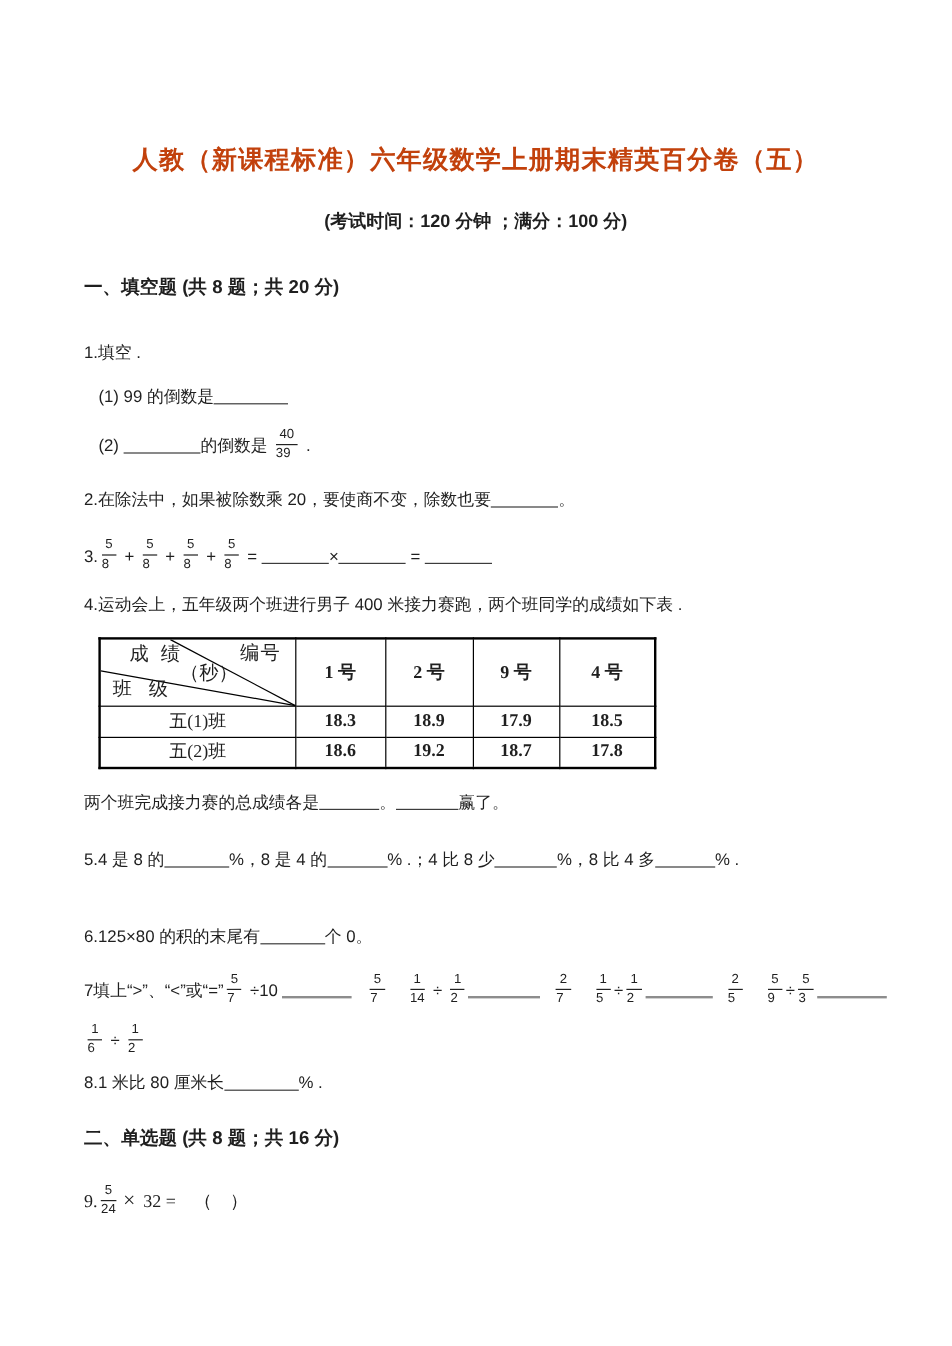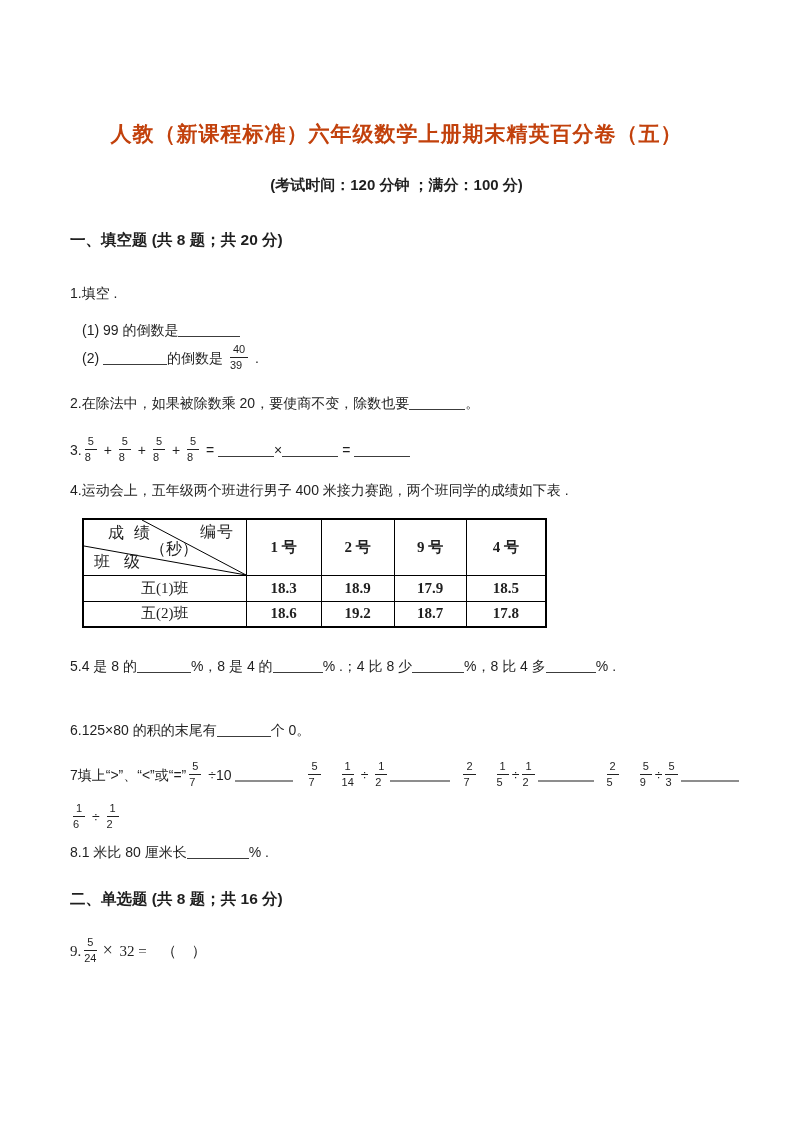--- a/index.html
+++ b/index.html
@@ -36,21 +36,21 @@
   }
   .sec1 { margin-top:34px; }
   .sec2 { margin-top:26px; }
   .qline {
     font-size:14px;
     line-height:20px;
     white-space:nowrap;
   }
   .q1      { margin-top:33px; }
   .q1-1    { margin-top:17px; padding-left:12px; }
-  .q1-2    { margin-top:3px; padding-left:12px; line-height:30px; }
+  .q1-2    { margin-top:16px; padding-left:12px; line-height:30px; }
   .q2      { margin-top:20px; }
   .q3      { margin-top:22px; line-height:30px; }
   .q4      { margin-top:15px; }
   .tbl-wrap{ margin-top:18px; margin-left:12px; }
   .q4after { margin-top:17px; }
   .q5      { margin-top:28px; }
   .q6      { margin-top:44px; }
   .q7      { margin-top:20px; line-height:30px; }
   .q7b     { margin-top:12px; line-height:30px; }
   .q8      { margin-top:10px; }
@@ -166,20 +166,21 @@
         <td class="rowlabel">五(2)班</td>
         <td class="val">18.6</td>
         <td class="val">19.2</td>
         <td class="val">18.7</td>
         <td class="val">17.8</td>
       </tr>
     </tbody>
       </table>
   </div>
 
+  <div class="qline q4after"><span class="seg">两个班完成接力赛的总成绩各是</span><span class="blank" style="width: 50px;"></span><span class="seg">。</span><span class="blank" style="width: 52px;"></span><span class="seg">赢了。</span></div>
   <div class="qline q5"><span class="seg">5.4 是 8 的</span><span class="blank" style="width: 54px;"></span><span class="seg">%，8 是 4 的</span><span class="blank" style="width: 50px;"></span><span class="seg">% .；4 比 8 少</span><span class="blank" style="width: 52px;"></span><span class="seg">%，8 比 4 多</span><span class="blank" style="width: 50px;"></span><span class="seg">% .</span></div>
   <div class="qline q6"><span class="seg">6.125×80 的积的末尾有</span><span class="blank" style="width: 54px;"></span><span class="seg">个 0。</span></div>
   <div class="qline q7"><span class="seg">7填上“&gt;”、“&lt;”或“=”</span><span class="frac"><span class="num">5</span><span class="den">7</span></span><span class="seg"> ÷10 </span><span class="blank gray" style="width: 58px;"></span><span class="sp" style="width: 12px;"></span><span class="frac"><span class="num">5</span><span class="den">7</span></span><span class="sp" style="width: 15px;"></span><span class="frac"><span class="num">1</span><span class="den">14</span></span><span class="seg"> ÷ </span><span class="frac"><span class="num">1</span><span class="den">2</span></span><span class="blank gray" style="width: 60px;"></span><span class="sp" style="width: 10px;"></span><span class="frac"><span class="num">2</span><span class="den">7</span></span><span class="sp" style="width: 15px;"></span><span class="frac"><span class="num">1</span><span class="den">5</span></span><span class="seg">÷</span><span class="frac"><span class="num">1</span><span class="den">2</span></span><span class="blank gray" style="width: 56px;"></span><span class="sp" style="width: 10px;"></span><span class="frac"><span class="num">2</span><span class="den">5</span></span><span class="sp" style="width: 15px;"></span><span class="frac"><span class="num">5</span><span class="den">9</span></span><span class="seg">÷</span><span class="frac"><span class="num">5</span><span class="den">3</span></span><span class="blank gray" style="width: 58px;"></span></div>
   <div class="qline q7b"><span class="frac"><span class="num">1</span><span class="den">6</span></span><span class="seg"> ÷ </span><span class="frac"><span class="num">1</span><span class="den">2</span></span></div>
   <div class="qline q8"><span class="seg">8.1 米比 80 厘米长</span><span class="blank" style="width: 62px;"></span><span class="seg">% .</span></div>
 
   <div class="sec-heading sec2">二、单选题 (共 8 题；共 16 分)</div>
 
   <div class="qline q9"><span class="seg">9.</span><span class="frac"><span class="num">5</span><span class="den">24</span></span><span class="times">×</span><span class="seg"> 32 =　（　）</span></div>
 

